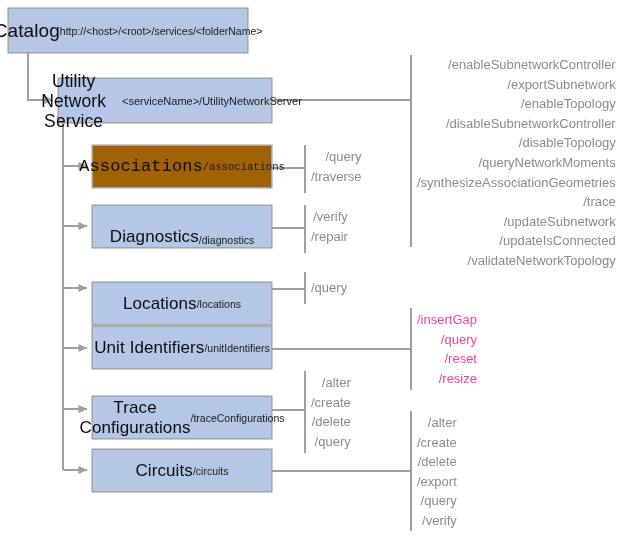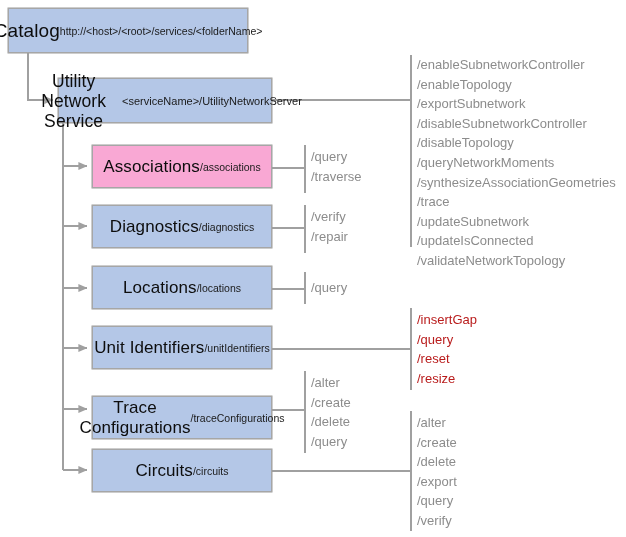--- a/index.html
+++ b/index.html
@@ -70,20 +70,21 @@
   .oplist {
     position: absolute;
     color: #8c8c8c;
     font-size: 13px;
     line-height: 19.6px;
     font-family: "Liberation Sans", "DejaVu Sans", sans-serif;
     white-space: nowrap;
   }
   .oplist .op {
     display: block;
+    text-align: right;
   }
   .opbar {
     position: absolute;
     width: 2px;
     background: #a0a0a0;
   }
 </style>
 </head>
 <body>
 
@@ -119,31 +120,31 @@
   <div class="node catalog" style="left: 8px; top: 8px; width: 240px; height: 45px; background: rgb(180, 199, 231); border-color: rgb(166, 166, 166);">
     <div class="title">Catalog</div>
     <div class="path">http://&lt;host&gt;/&lt;root&gt;/services/&lt;folderName&gt;</div>
   </div>
 
   <div class="node uns" style="left: 58px; top: 78px; width: 214px; height: 45px; background: rgb(180, 199, 231); border-color: rgb(166, 166, 166); padding-left: 13px;">
     <div class="title">Utility Network Service</div>
     <div class="path">&lt;serviceName&gt;/UtilityNetworkServer</div>
   </div>
 
-  <div class="node" style="left: 92px; top: 145px; width: 180px; height: 43px; background: #f9a8d4; border-color: rgb(166, 166, 166);">
+  <div class="node" style="left: 92px; top: 145px; width: 180px; height: 43px; background: #a16207; border-color: rgb(166, 166, 166); font-family: Liberation Mono, monospace;">
     <div class="title">Associations</div>
     <div class="path">/associations</div>
   </div>
 
-  <div class="node" style="left: 92px; top: 205px; width: 180px; height: 43px; background: rgb(180, 199, 231); border-color: rgb(166, 166, 166);">
+  <div class="node" style="left: 92px; top: 205px; width: 180px; height: 43px; background: rgb(180, 199, 231); border-color: rgb(166, 166, 166); align-items: flex-end;">
     <div class="title">Diagnostics</div>
     <div class="path">/diagnostics</div>
   </div>
 
-  <div class="node" style="left: 92px; top: 266px; width: 180px; height: 43px; background: rgb(180, 199, 231); border-color: rgb(166, 166, 166);">
+  <div class="node" style="left: 92px; top: 282px; width: 180px; height: 43px; background: rgb(180, 199, 231); border-color: rgb(166, 166, 166);">
     <div class="title">Locations</div>
     <div class="path">/locations</div>
   </div>
 
   <div class="node" style="left: 92px; top: 326px; width: 180px; height: 43px; background: rgb(180, 199, 231); border-color: rgb(166, 166, 166);">
     <div class="title">Unit Identifiers</div>
     <div class="path">/unitIdentifiers</div>
   </div>
 
   <div class="node" style="left: 92px; top: 396px; width: 180px; height: 43px; background: rgb(180, 199, 231); border-color: rgb(166, 166, 166);">
@@ -159,22 +160,22 @@
   <div class="opbar" style="left: 410px; top: 55px; height: 192px; background: rgb(160, 160, 160);"></div>
   <div class="opbar" style="left: 304px; top: 145px; height: 48px; background: rgb(160, 160, 160);"></div>
   <div class="opbar" style="left: 304px; top: 205px; height: 48px; background: rgb(160, 160, 160);"></div>
   <div class="opbar" style="left: 304px; top: 272px; height: 32px; background: rgb(160, 160, 160);"></div>
   <div class="opbar" style="left: 410px; top: 308px; height: 82px; background: rgb(160, 160, 160);"></div>
   <div class="opbar" style="left: 304px; top: 371px; height: 82px; background: rgb(160, 160, 160);"></div>
   <div class="opbar" style="left: 410px; top: 411px; height: 120px; background: rgb(160, 160, 160);"></div>
 
   <div class="oplist" id="ops-uns" style="left: 417px; top: 55px; color: rgb(140, 140, 140);">
       <span class="op">/enableSubnetworkController</span>
+      <span class="op">/exportSubnetwork</span>
       <span class="op">/enableTopology</span>
-      <span class="op">/exportSubnetwork</span>
       <span class="op">/disableSubnetworkController</span>
       <span class="op">/disableTopology</span>
       <span class="op">/queryNetworkMoments</span>
       <span class="op">/synthesizeAssociationGeometries</span>
       <span class="op">/trace</span>
       <span class="op">/updateSubnetwork</span>
       <span class="op">/updateIsConnected</span>
       <span class="op">/validateNetworkTopology</span>
     </div>
 
@@ -185,21 +186,21 @@
 
   <div class="oplist" id="ops-diagnostics" style="left: 311px; top: 207px; color: rgb(140, 140, 140);">
       <span class="op">/verify</span>
       <span class="op">/repair</span>
     </div>
 
   <div class="oplist" id="ops-locations" style="left: 311px; top: 278px; color: rgb(140, 140, 140);">
       <span class="op">/query</span>
     </div>
 
-  <div class="oplist" id="ops-unit-identifiers" style="left: 417px; top: 310px; color: #b91c1c;">
+  <div class="oplist" id="ops-unit-identifiers" style="left: 417px; top: 310px; color: #ec4899;">
       <span class="op">/insertGap</span>
       <span class="op">/query</span>
       <span class="op">/reset</span>
       <span class="op">/resize</span>
     </div>
 
   <div class="oplist" id="ops-trace-configurations" style="left: 311px; top: 373px; color: rgb(140, 140, 140);">
       <span class="op">/alter</span>
       <span class="op">/create</span>
       <span class="op">/delete</span>

